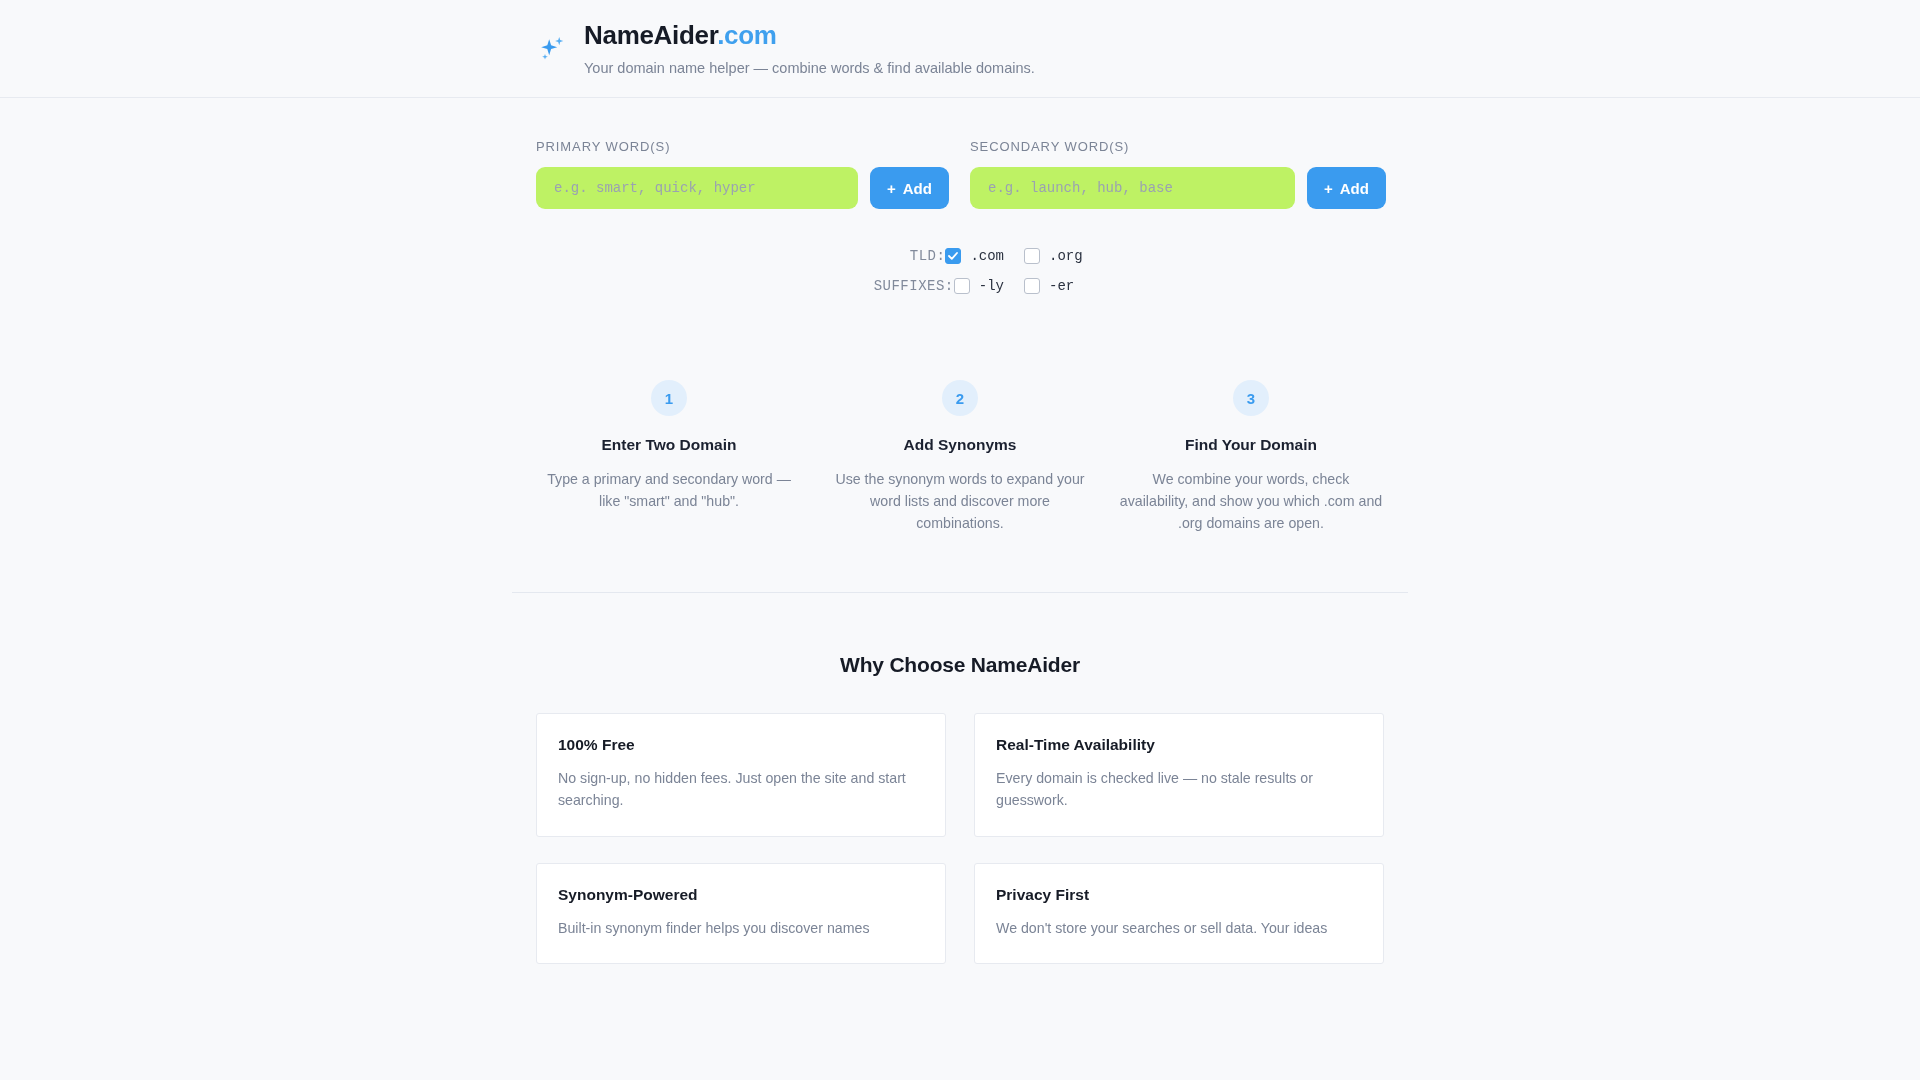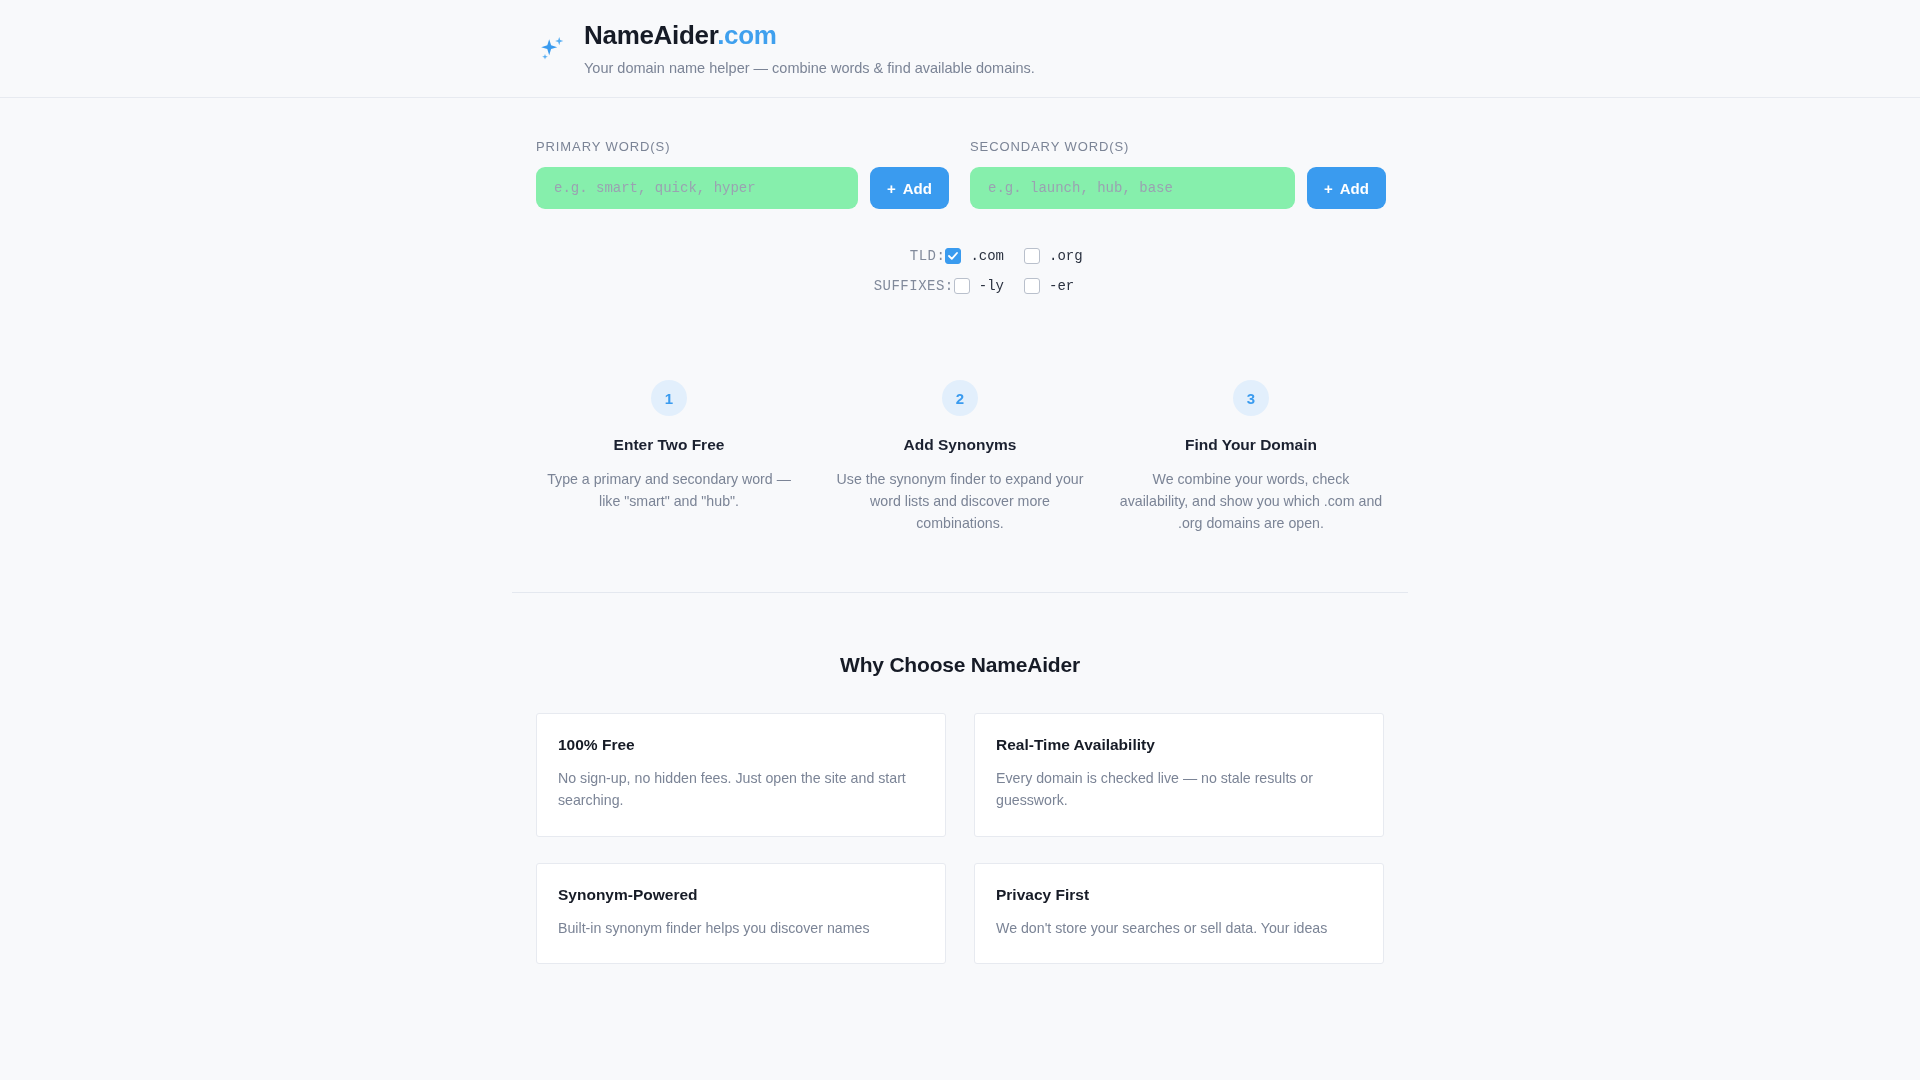--- a/index.html
+++ b/index.html
@@ -74,21 +74,21 @@
     color: #7b8496;
     margin-bottom: 13px;
     font-family: "Liberation Sans", sans-serif;
   }
   .field-row { display: flex; align-items: center; gap: 12px; }
   .word-input {
     height: 42px;
     border: none;
     outline: none;
     border-radius: 9px;
-    background: #86efac;
+    background: #bef264;
     padding: 0 18px;
     font-family: "Liberation Mono", monospace;
     font-size: 14px;
     color: #3c4452;
   }
   .word-input::placeholder { color: #9aa2b1; }
   .word-input.primary-input { width: 322px; }
   .word-input.secondary-input { width: 325px; }
   .add-btn {
     height: 42px;
@@ -363,28 +363,28 @@
   </div>
 
 
 </section>
 
 <section class="how-section">
   <div class="steps">
 
     <div class="step">
       <div class="step-badge">1</div>
-      <div class="step-title">Enter Two Free</div>
+      <div class="step-title">Enter Two Domain</div>
       <div class="step-desc">Type a primary and secondary word — like "smart" and "hub".</div>
     </div>
 
     <div class="step">
       <div class="step-badge">2</div>
       <div class="step-title">Add Synonyms</div>
-      <div class="step-desc">Use the synonym finder to expand your word lists and discover more combinations.</div>
+      <div class="step-desc">Use the synonym words to expand your word lists and discover more combinations.</div>
     </div>
 
     <div class="step">
       <div class="step-badge">3</div>
       <div class="step-title">Find Your Domain</div>
       <div class="step-desc">We combine your words, check availability, and show you which .com and .org domains are open.</div>
     </div>
 
   </div>
 </section>

